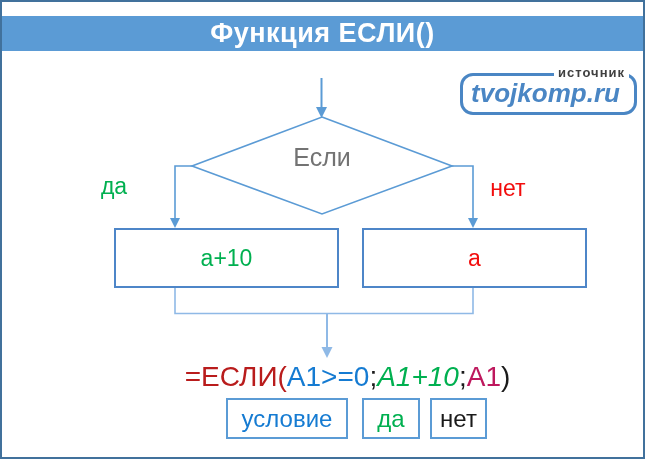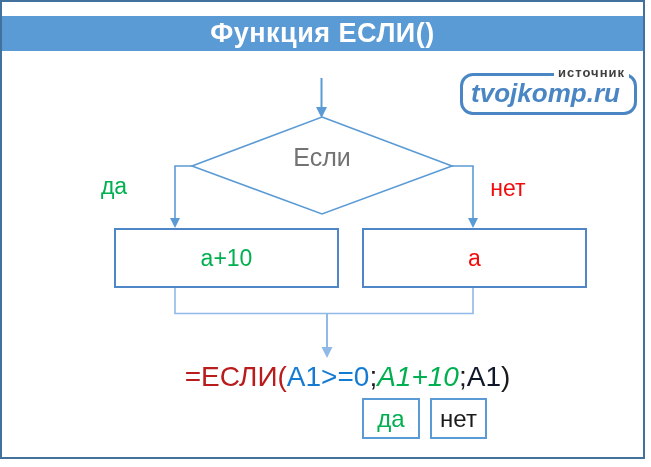--- a/index.html
+++ b/index.html
@@ -95,22 +95,25 @@
   <div class="abs ctr lbl-yes" style="color: rgb(0, 176, 80);">да</div>
   <div class="abs ctr lbl-no" style="color: rgb(242, 13, 13);">нет</div>
 
   <div class="flow-rect rect-yes" style="border-color: rgb(78, 134, 200);">
     <span style="color: rgb(0, 176, 80);">a+10</span>
   </div>
   <div class="flow-rect rect-no" style="border-color: rgb(78, 134, 200);">
     <span style="color: rgb(242, 13, 13);">a</span>
   </div>
 
-  <div class="formula"><span style="color: #b91c1c;">=ЕСЛИ(</span><span style="color: rgb(21, 123, 210);">A1&gt;=0</span><span style="color: rgb(26, 26, 26);">;</span><span style="color: rgb(0, 176, 80); font-style: italic;">A1+10</span><span style="color: rgb(26, 26, 26);">;</span><span style="color: #0f172a;">A1</span><span style="color: rgb(26, 26, 26);">)</span></div>
+  <div class="formula"><span style="color: #b91c1c;">=ЕСЛИ(</span><span style="color: rgb(21, 123, 210);">A1&gt;=0</span><span style="color: rgb(26, 26, 26);">;</span><span style="color: rgb(0, 176, 80); font-style: italic;">A1+10</span><span style="color: rgb(26, 26, 26);">;</span><span style="color: #be185d;">A1</span><span style="color: rgb(26, 26, 26);">)</span></div>
 
+  <div class="legend-box legend-cond" style="border-color: rgb(91, 155, 213);">
+    <span style="color: rgb(21, 123, 210);">условие</span>
+  </div>
   <div class="legend-box legend-yes" style="border-color: rgb(91, 155, 213);">
     <span style="color: rgb(0, 176, 80);">да</span>
   </div>
   <div class="legend-box legend-no" style="border-color: rgb(91, 155, 213);">
     <span style="color: rgb(26, 26, 26);">нет</span>
   </div>
 
 </div>
 
 </body></html>

